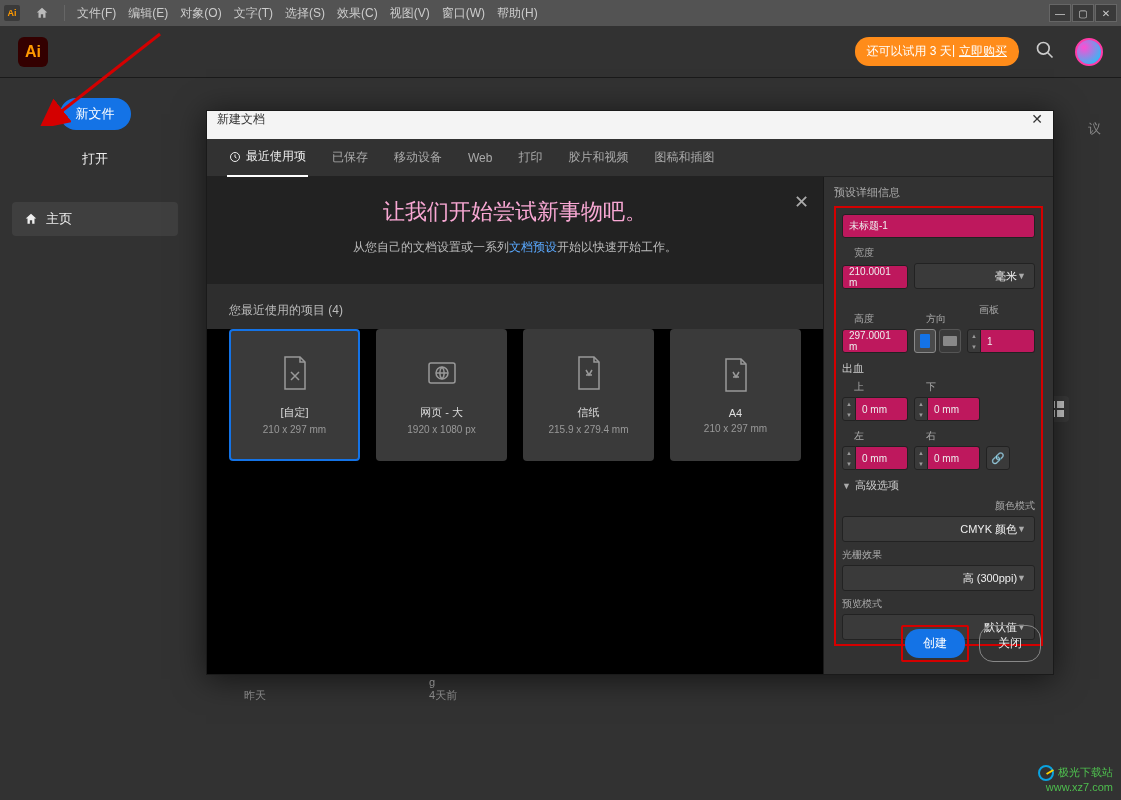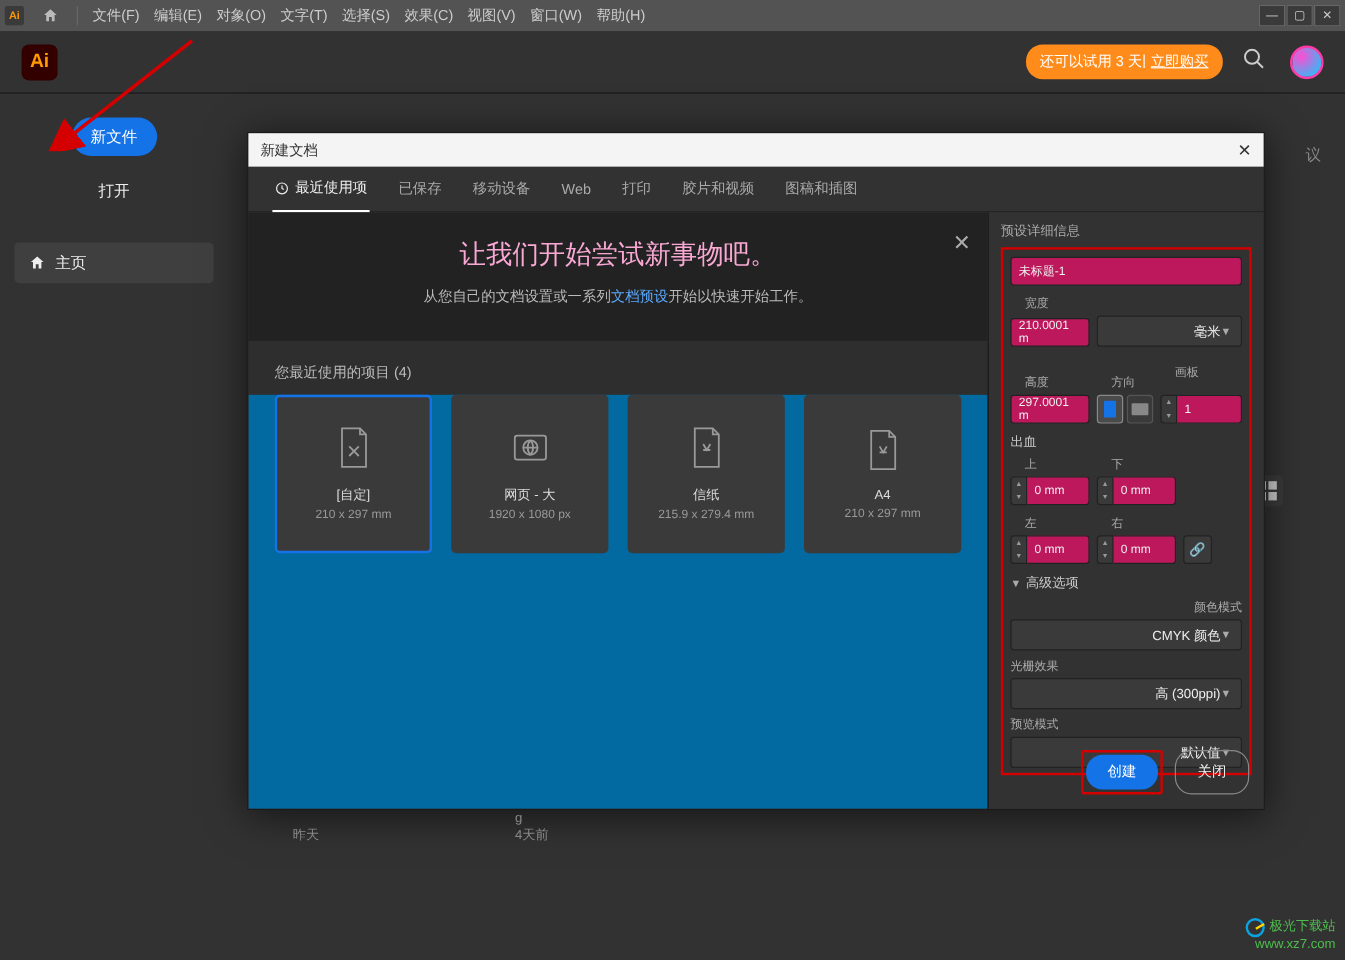--- a/index.html
+++ b/index.html
@@ -29,36 +29,36 @@
 .btn-open { background: transparent; color: #eee; border: none; padding: 6px 16px; font-size: 13px; display: block; margin: 0 auto; }
 .nav-home { margin-top: 28px; background: #3f3f3f; border-radius: 4px; padding: 8px 12px; color: #eee; font-size: 13px; display: flex; align-items: center; gap: 8px; }
 
 
 .bg-hints { position: absolute; right: 20px; top: 120px; color: #888; font-size: 13px; }
 .view-toggle { position: absolute; right: 52px; top: 396px; width: 26px; height: 26px; background: #3a3a3a; border-radius: 4px; display:flex; align-items:center; justify-content:center; }
 .view-toggle .sq { width:7px; height:7px; background:#ccc; }
 
 
 .dialog { position: absolute; left: 206px; top: 110px; width: 848px; height: 565px; background: #323232; border: 1px solid #1a1a1a; box-shadow: 0 4px 30px rgba(0,0,0,0.6); display: flex; flex-direction: column; }
-.dlg-header { height: 28px; background: #f4f4f4; color: #333; font-size: 12px; display: flex; align-items: center; padding: 0 10px; }
+.dlg-header { height: 28px; background: #f4f4f4; color: #333; font-size: 12px; display: flex; padding: 0 10px; }
 .dlg-header .close-x { margin-left: auto; font-size: 14px; color: #333; cursor: pointer; }
 .dlg-tabs { height: 38px; background: #323232; display: flex; align-items: center; border-bottom: 1px solid #222; padding: 0 20px; gap: 22px; }
 .dlg-tabs .tab { color: #aaa; font-size: 12px; padding: 10px 2px; cursor: pointer; display: flex; align-items: center; gap: 5px; }
 .dlg-tabs .tab.active { color: #eee; border-bottom: 2px solid #fff; }
 
 .dlg-body { flex: 1; display: flex; min-height: 0; }
 .dlg-left { flex: 1; background: #2e2e2e; padding: 0; display: flex; flex-direction: column; overflow: hidden; }
 .hero { background: #222222; margin: 0; padding: 20px 40px 28px; position: relative; color: #ddd; text-align: center; }
 .hero .close { position: absolute; right: 14px; top: 14px; color: #aaa; font-size: 18px; cursor: pointer; }
 .hero h2 { font-size: 22px; font-weight: normal; margin-bottom: 12px; color: #f9a8d4; }
 .hero p { font-size: 12px; color: #bbb; }
 .hero p a { color: #5aa9ff; text-decoration: none; }
 
 .recent-label { color: #bbb; font-size: 12px; padding: 18px 22px 10px; background: #2e2e2e; }
-.presets { display: flex; gap: 16px; padding: 0 22px; background: #0369a1; flex: 1; }
+.presets { display: flex; gap: 16px; padding: 0 22px; background: #000000; flex: 1; }
 .preset { width: 132px; height: 132px; background: #3a3a3a; border-radius: 4px; display: flex; flex-direction: column; align-items: center; justify-content: center; cursor: pointer; color: #ccc; }
 .preset.selected { border: 2px solid #1473e6; background: #3a3a3a; }
 .preset .picon { width: 36px; height: 36px; margin-bottom: 14px; display: flex; align-items: center; justify-content: center; }
 .preset .pname { font-size: 11px; color: #ddd; margin-bottom: 4px; }
 .preset .psize { font-size: 10px; color: #999; text-align: right; }
 
 .dlg-right { width: 230px; background: #323232; border-left: 1px solid #1a1a1a; padding: 8px 10px 0; color: #ccc; font-size: 11px; position: relative; }
 .dlg-right .section-title { font-size: 11px; color: #aaa; margin-bottom: 6px; }
 .red-box { border: 2px solid #d40000; padding: 6px 6px 4px; margin-bottom: 8px; }
 .field-row { display: flex; gap: 6px; margin-bottom: 8px; align-items: flex-end; }

